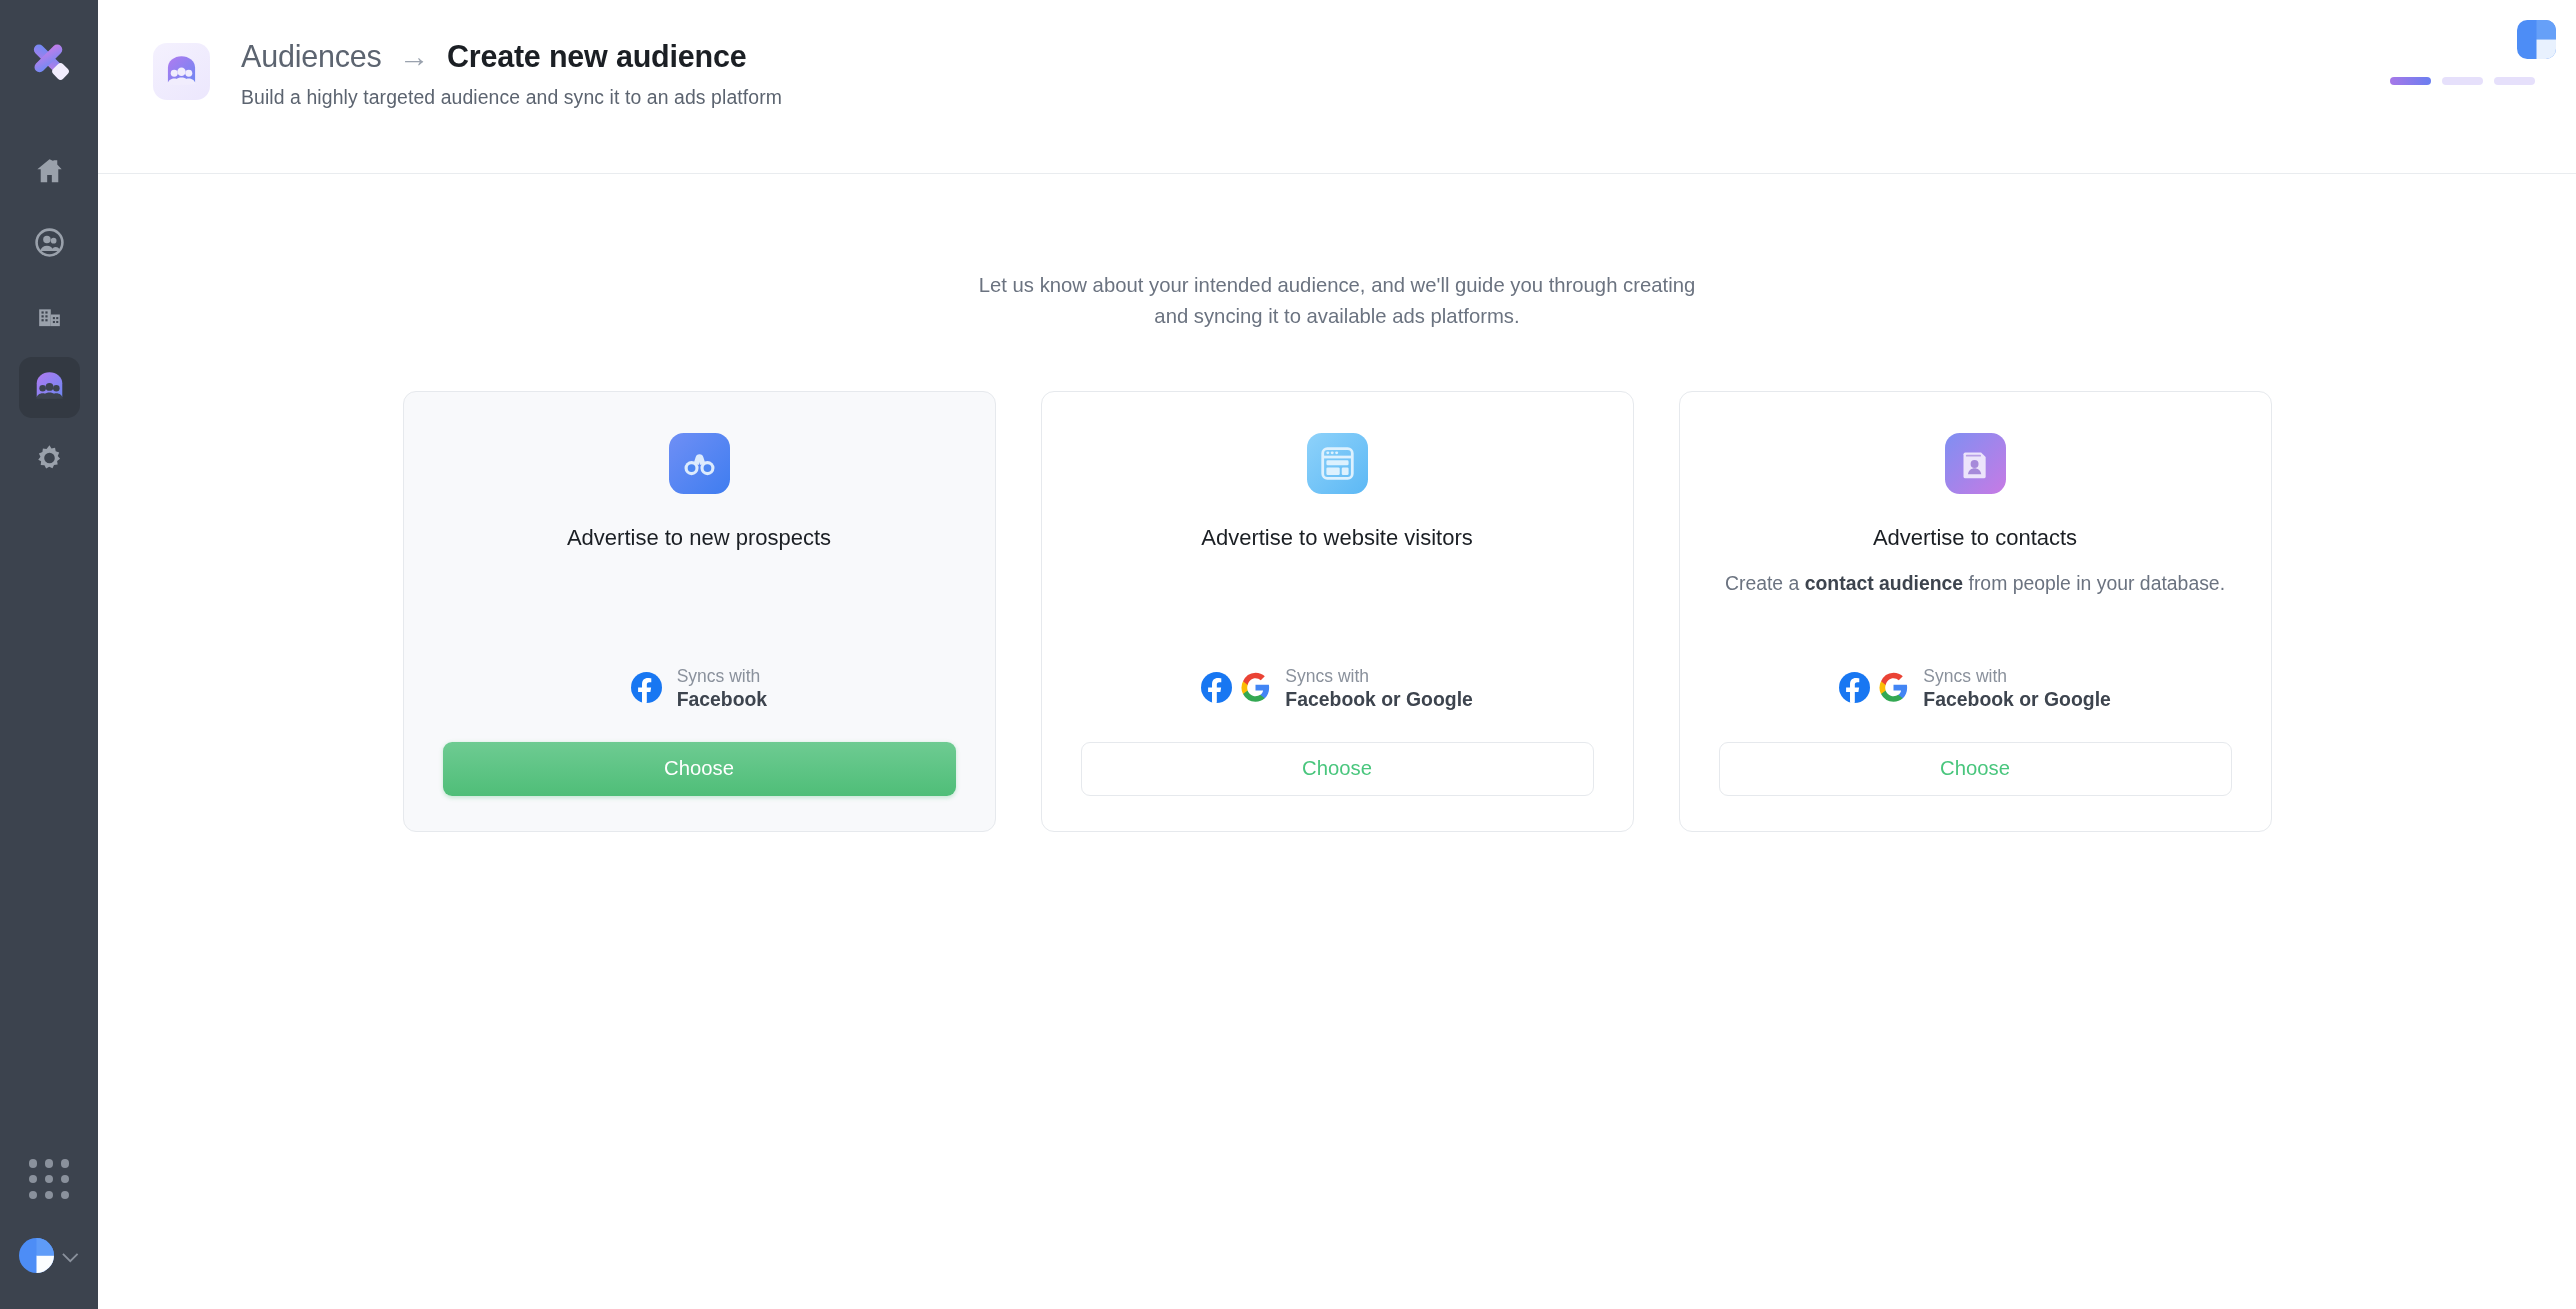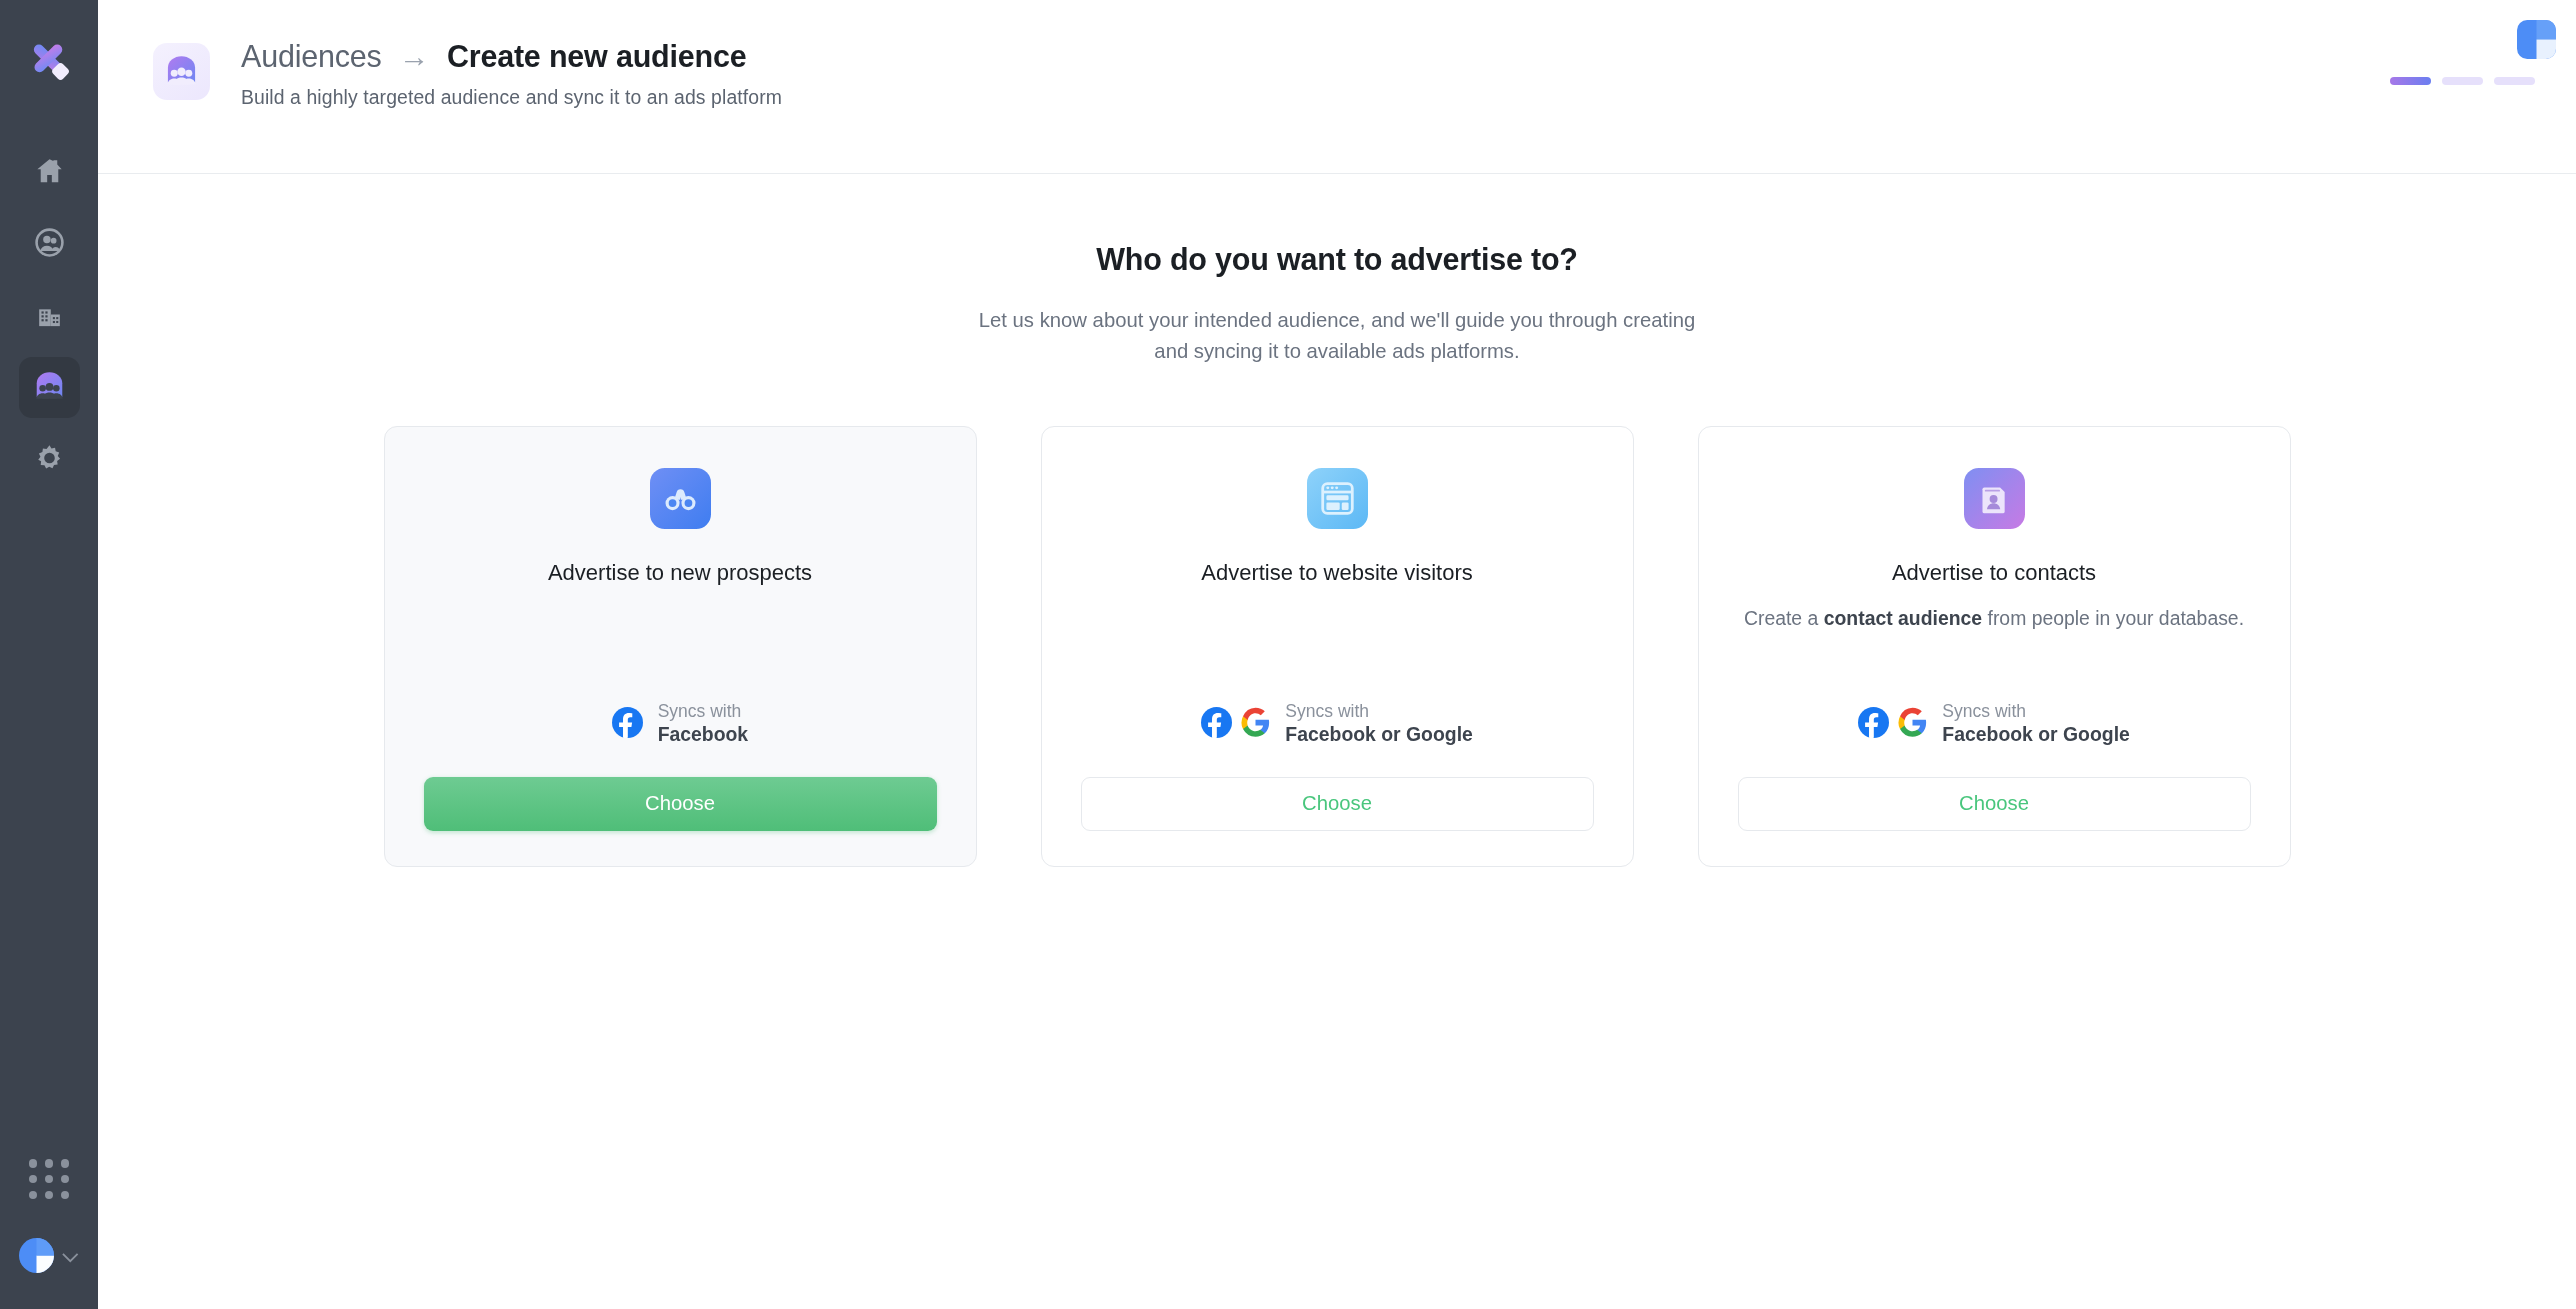--- a/index.html
+++ b/index.html
@@ -68,21 +68,21 @@
   .content { flex: 1; padding-top: 68px; }
   .headline {
     text-align: center; font-size: 30.5px; font-weight: 700;
     color: #1b1f24; letter-spacing: -0.2px;
   }
   .sub {
     margin: 28px auto 11px; text-align: center; max-width: 739px;
     font-size: 20.3px; line-height: 1.52; color: #6b7380; font-weight: 400;
   }
 
-  .cards { display: flex; justify-content: center; gap: 64px; margin-top: 59px; }
+  .cards { display: flex; justify-content: center; gap: 45px; margin-top: 59px; }
   .card {
     width: 593px; min-height: 441px;
     border: 0.9px solid #e6e9ed; border-radius: 13px;
     background: #ffffff;
     padding: 41px 39px 35px;
     display: flex; flex-direction: column; align-items: center;
     cursor: pointer;
   }
   .card.hovered { background: #f8f9fb; }
 
@@ -286,21 +286,20 @@
         <div class="steps">
           <span class="step active"></span>
           <span class="step"></span>
           <span class="step"></span>
         </div>
       </div>
     </header>
 
     <section class="content">
 
-      <h1 class="headline">Who do you want to advertise to?</h1>
       <p class="sub">Let us know about your intended audience, and we'll guide you through creating and syncing it to available ads platforms.</p>
 
       <div class="cards">
 
         <div class="card hovered">
           <span class="card-icon">
             <svg width="61" height="61" viewBox="0 0 66 66">
               <defs>
                   <linearGradient id="g-bino" x1="0" y1="0" x2="1" y2="1">
                 <stop offset="0" stop-color="#6f8ff5"></stop>

